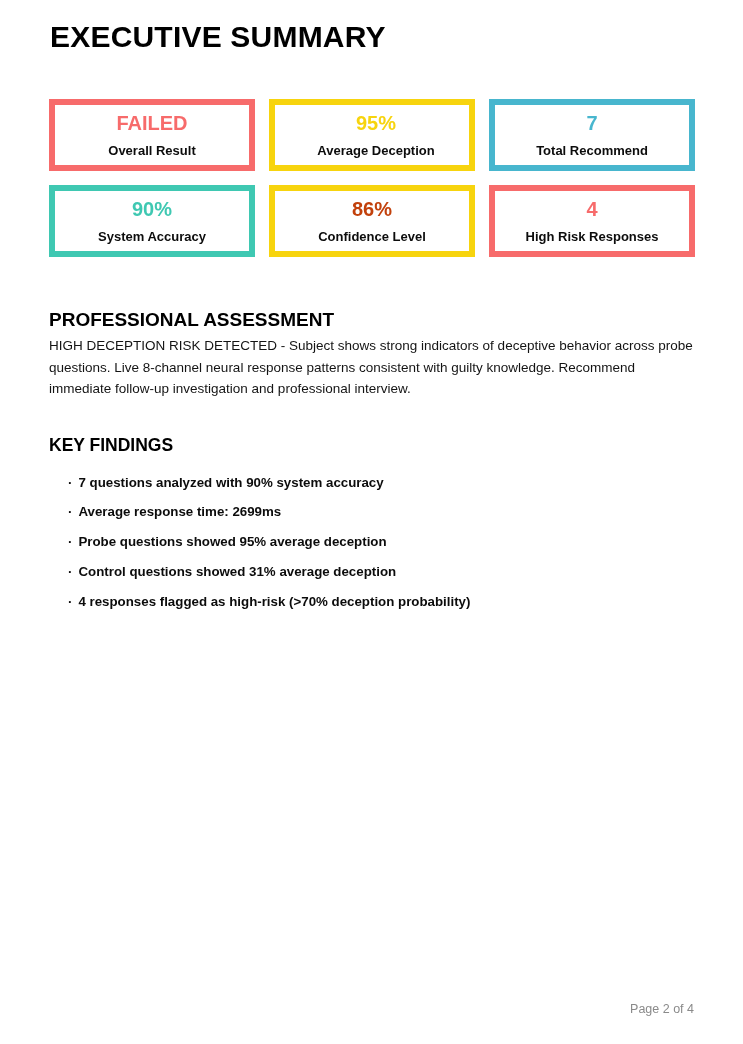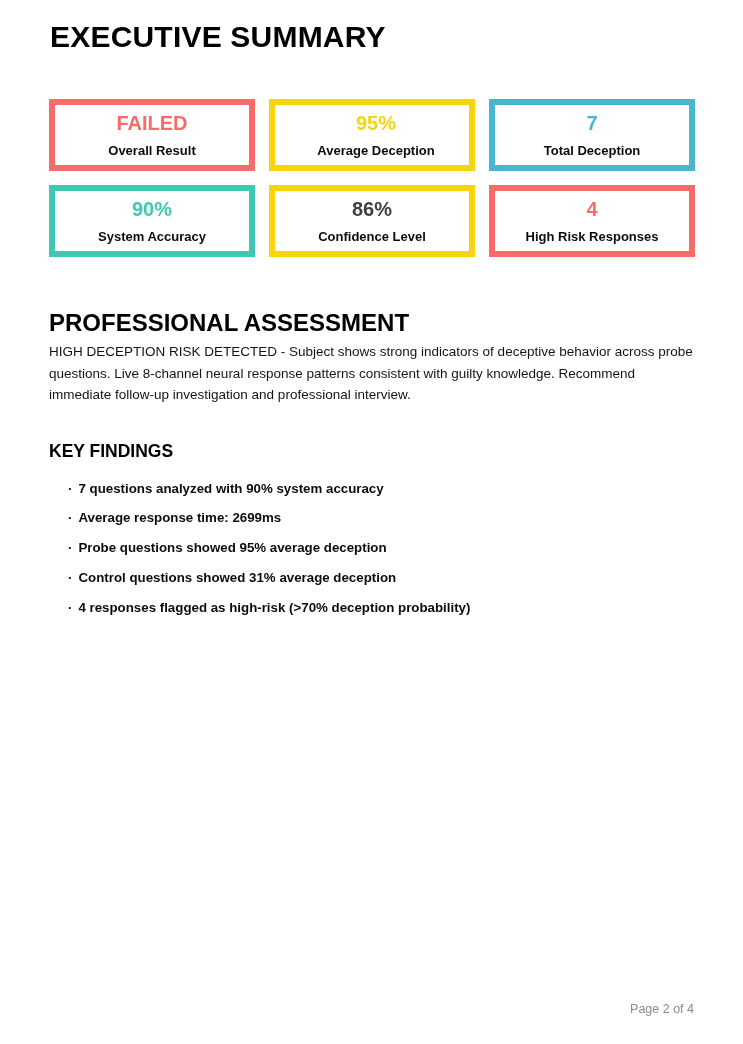--- a/index.html
+++ b/index.html
@@ -43,21 +43,21 @@
     line-height: 1;
   }
   .stat-label {
     margin-top: 11px;
     font-size: 13px;
     font-weight: bold;
     color: #0c0c0c;
     line-height: 1;
   }
   .section-heading {
-    font-size: 24px;
+    font-size: 19px;
     font-weight: bold;
     color: #000;
   }
   .assessment-section { margin-top: 52px; }
   .assessment-body {
     margin-top: 4px;
     font-size: 13.5px;
     line-height: 21.5px;
     color: #141414;
     max-width: 648px;
@@ -99,28 +99,28 @@
       <div class="stat-card" style="border-color: rgb(247, 107, 107);">
         <div class="stat-value" style="color: rgb(247, 107, 107);">FAILED</div>
         <div class="stat-label">Overall Result</div>
       </div>
       <div class="stat-card" style="border-color: rgb(247, 212, 14); padding-left: 8px;">
         <div class="stat-value" style="color: rgb(247, 212, 14);">95%</div>
         <div class="stat-label">Average Deception</div>
       </div>
       <div class="stat-card" style="border-color: rgb(72, 182, 206);">
         <div class="stat-value" style="color: rgb(72, 182, 206);">7</div>
-        <div class="stat-label">Total Deception</div>
+        <div class="stat-label">Total Recommend</div>
       </div>
       <div class="stat-card" style="border-color: rgb(63, 200, 178);">
         <div class="stat-value" style="color: rgb(63, 200, 178);">90%</div>
         <div class="stat-label">System Accuracy</div>
       </div>
       <div class="stat-card" style="border-color: rgb(247, 212, 14);">
-        <div class="stat-value" style="color: #404040;">86%</div>
+        <div class="stat-value" style="color: #c2410c;">86%</div>
         <div class="stat-label">Confidence Level</div>
       </div>
       <div class="stat-card" style="border-color: rgb(247, 107, 107);">
         <div class="stat-value" style="color: rgb(247, 107, 107);">4</div>
         <div class="stat-label">High Risk Responses</div>
       </div>
     </div>
 
   <div class="assessment-section">
     <h2 class="section-heading">PROFESSIONAL ASSESSMENT</h2>

